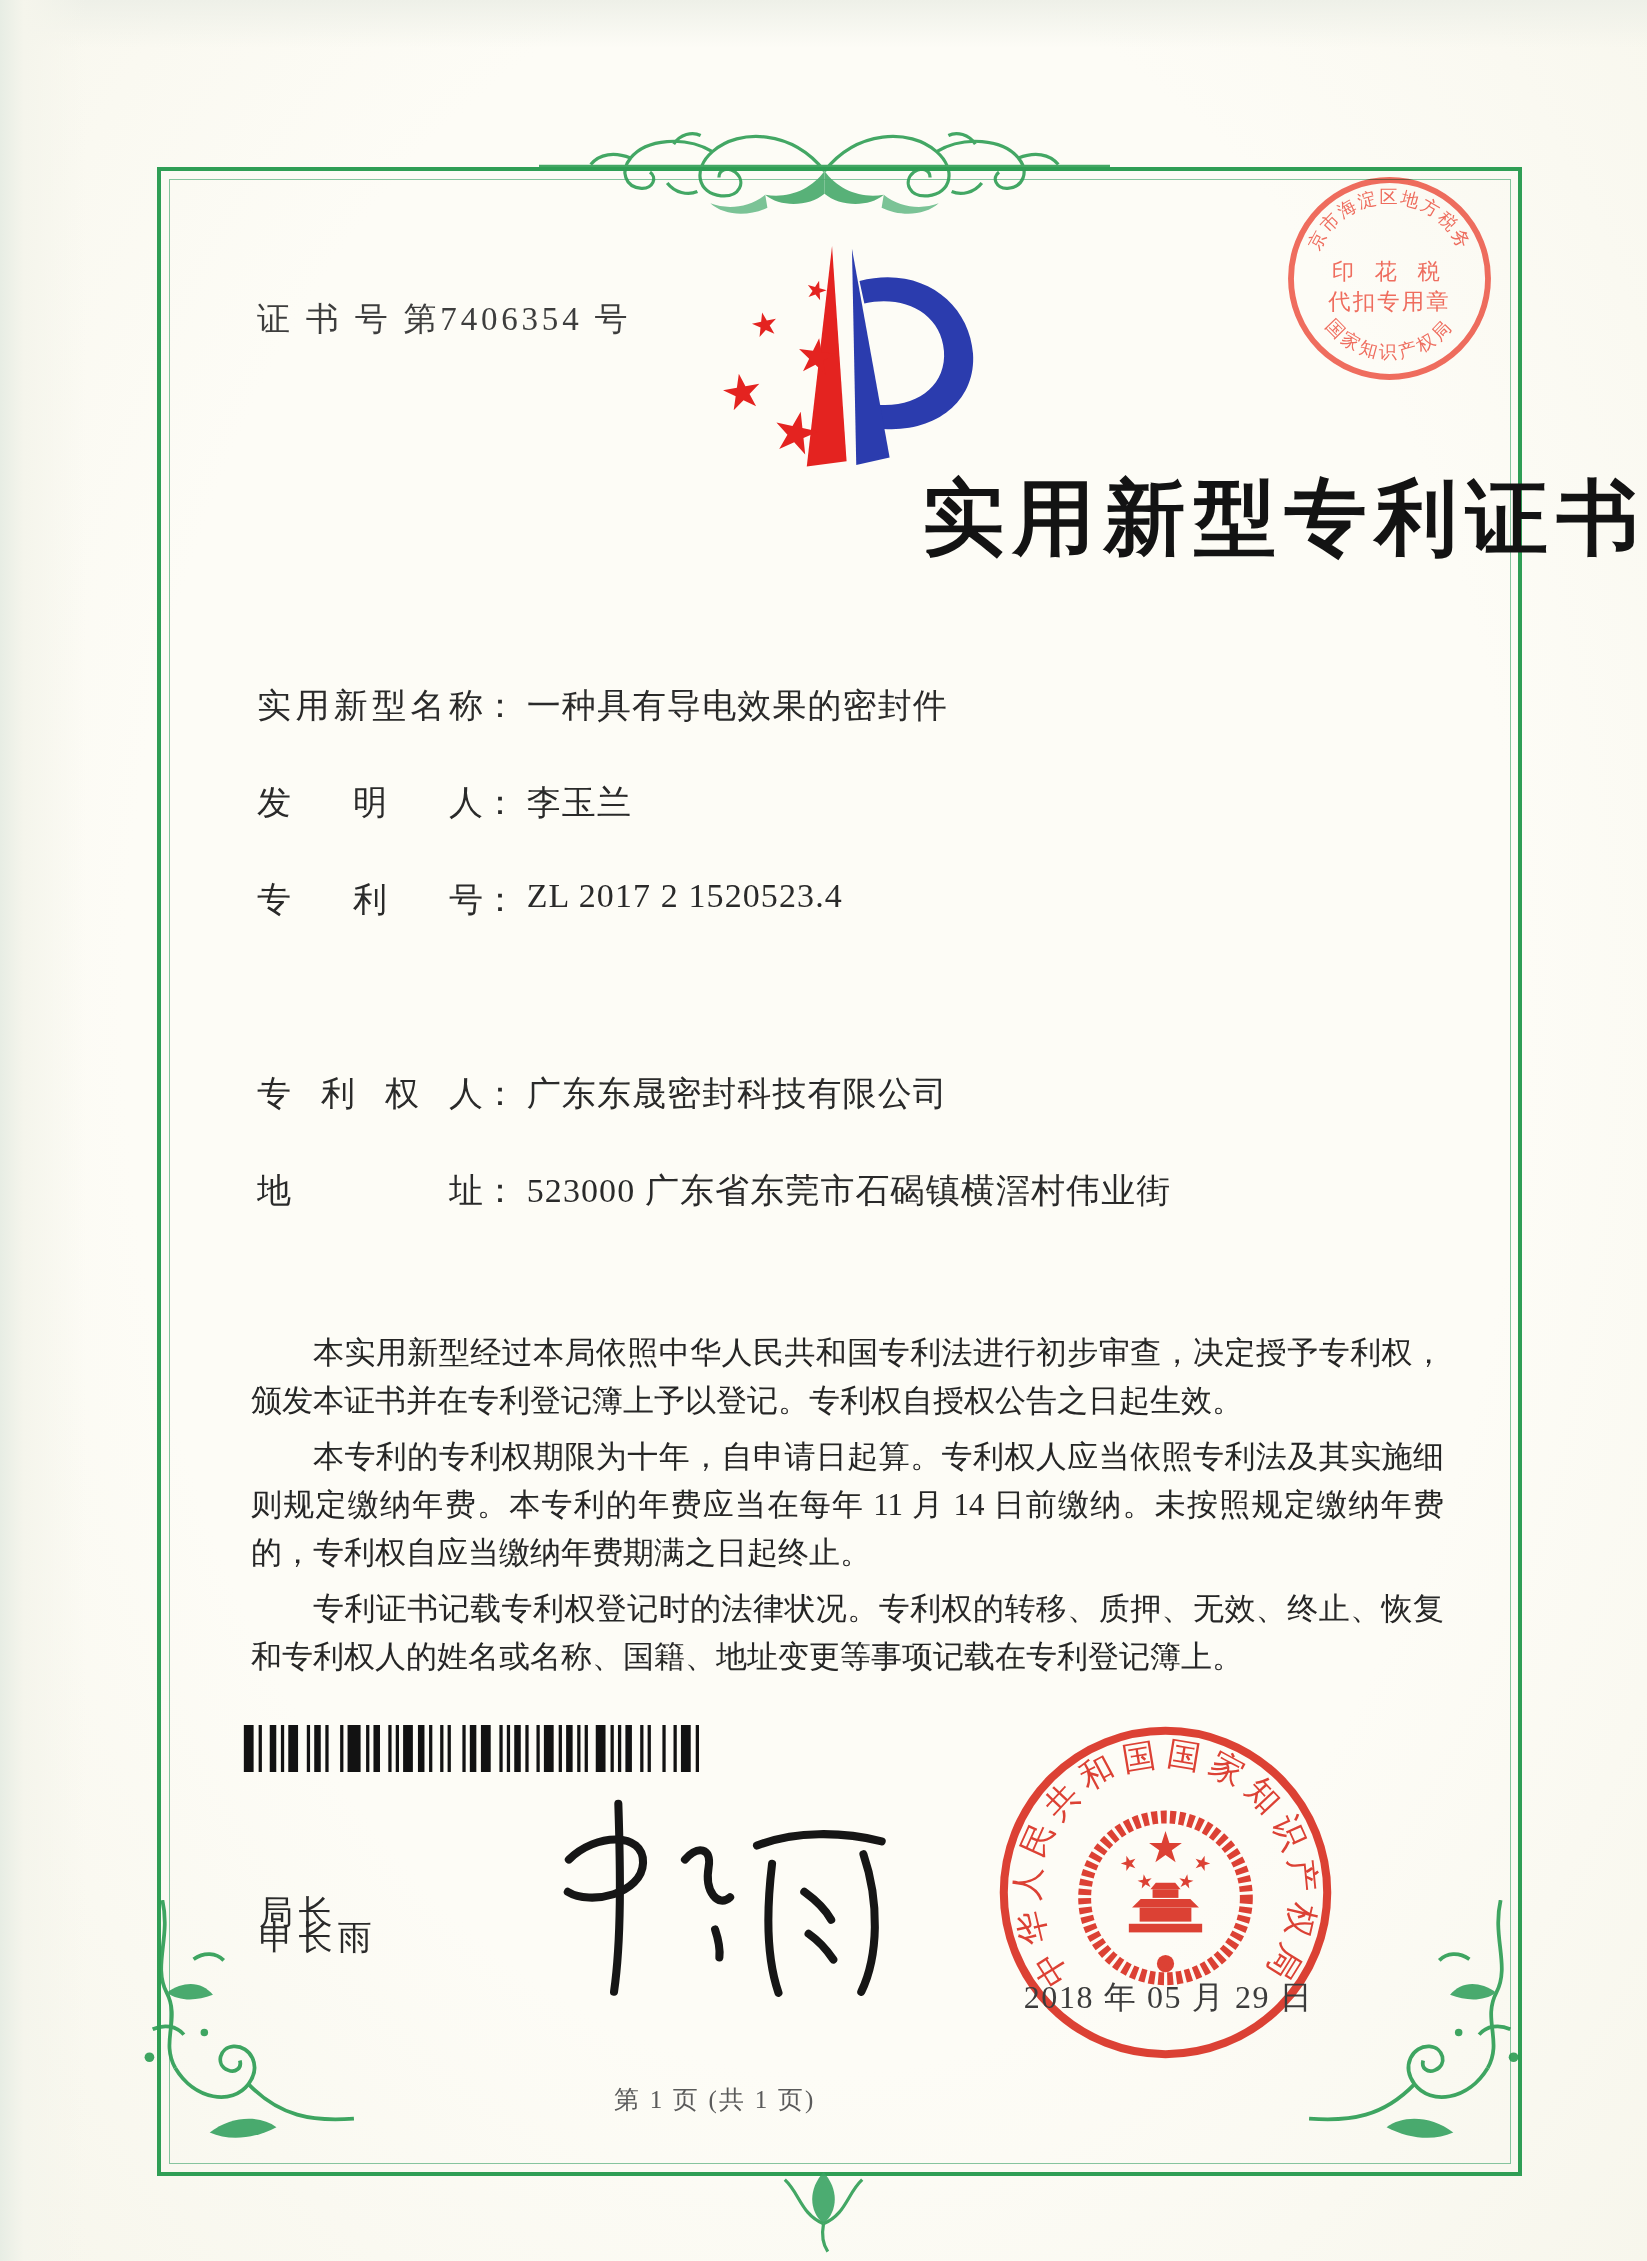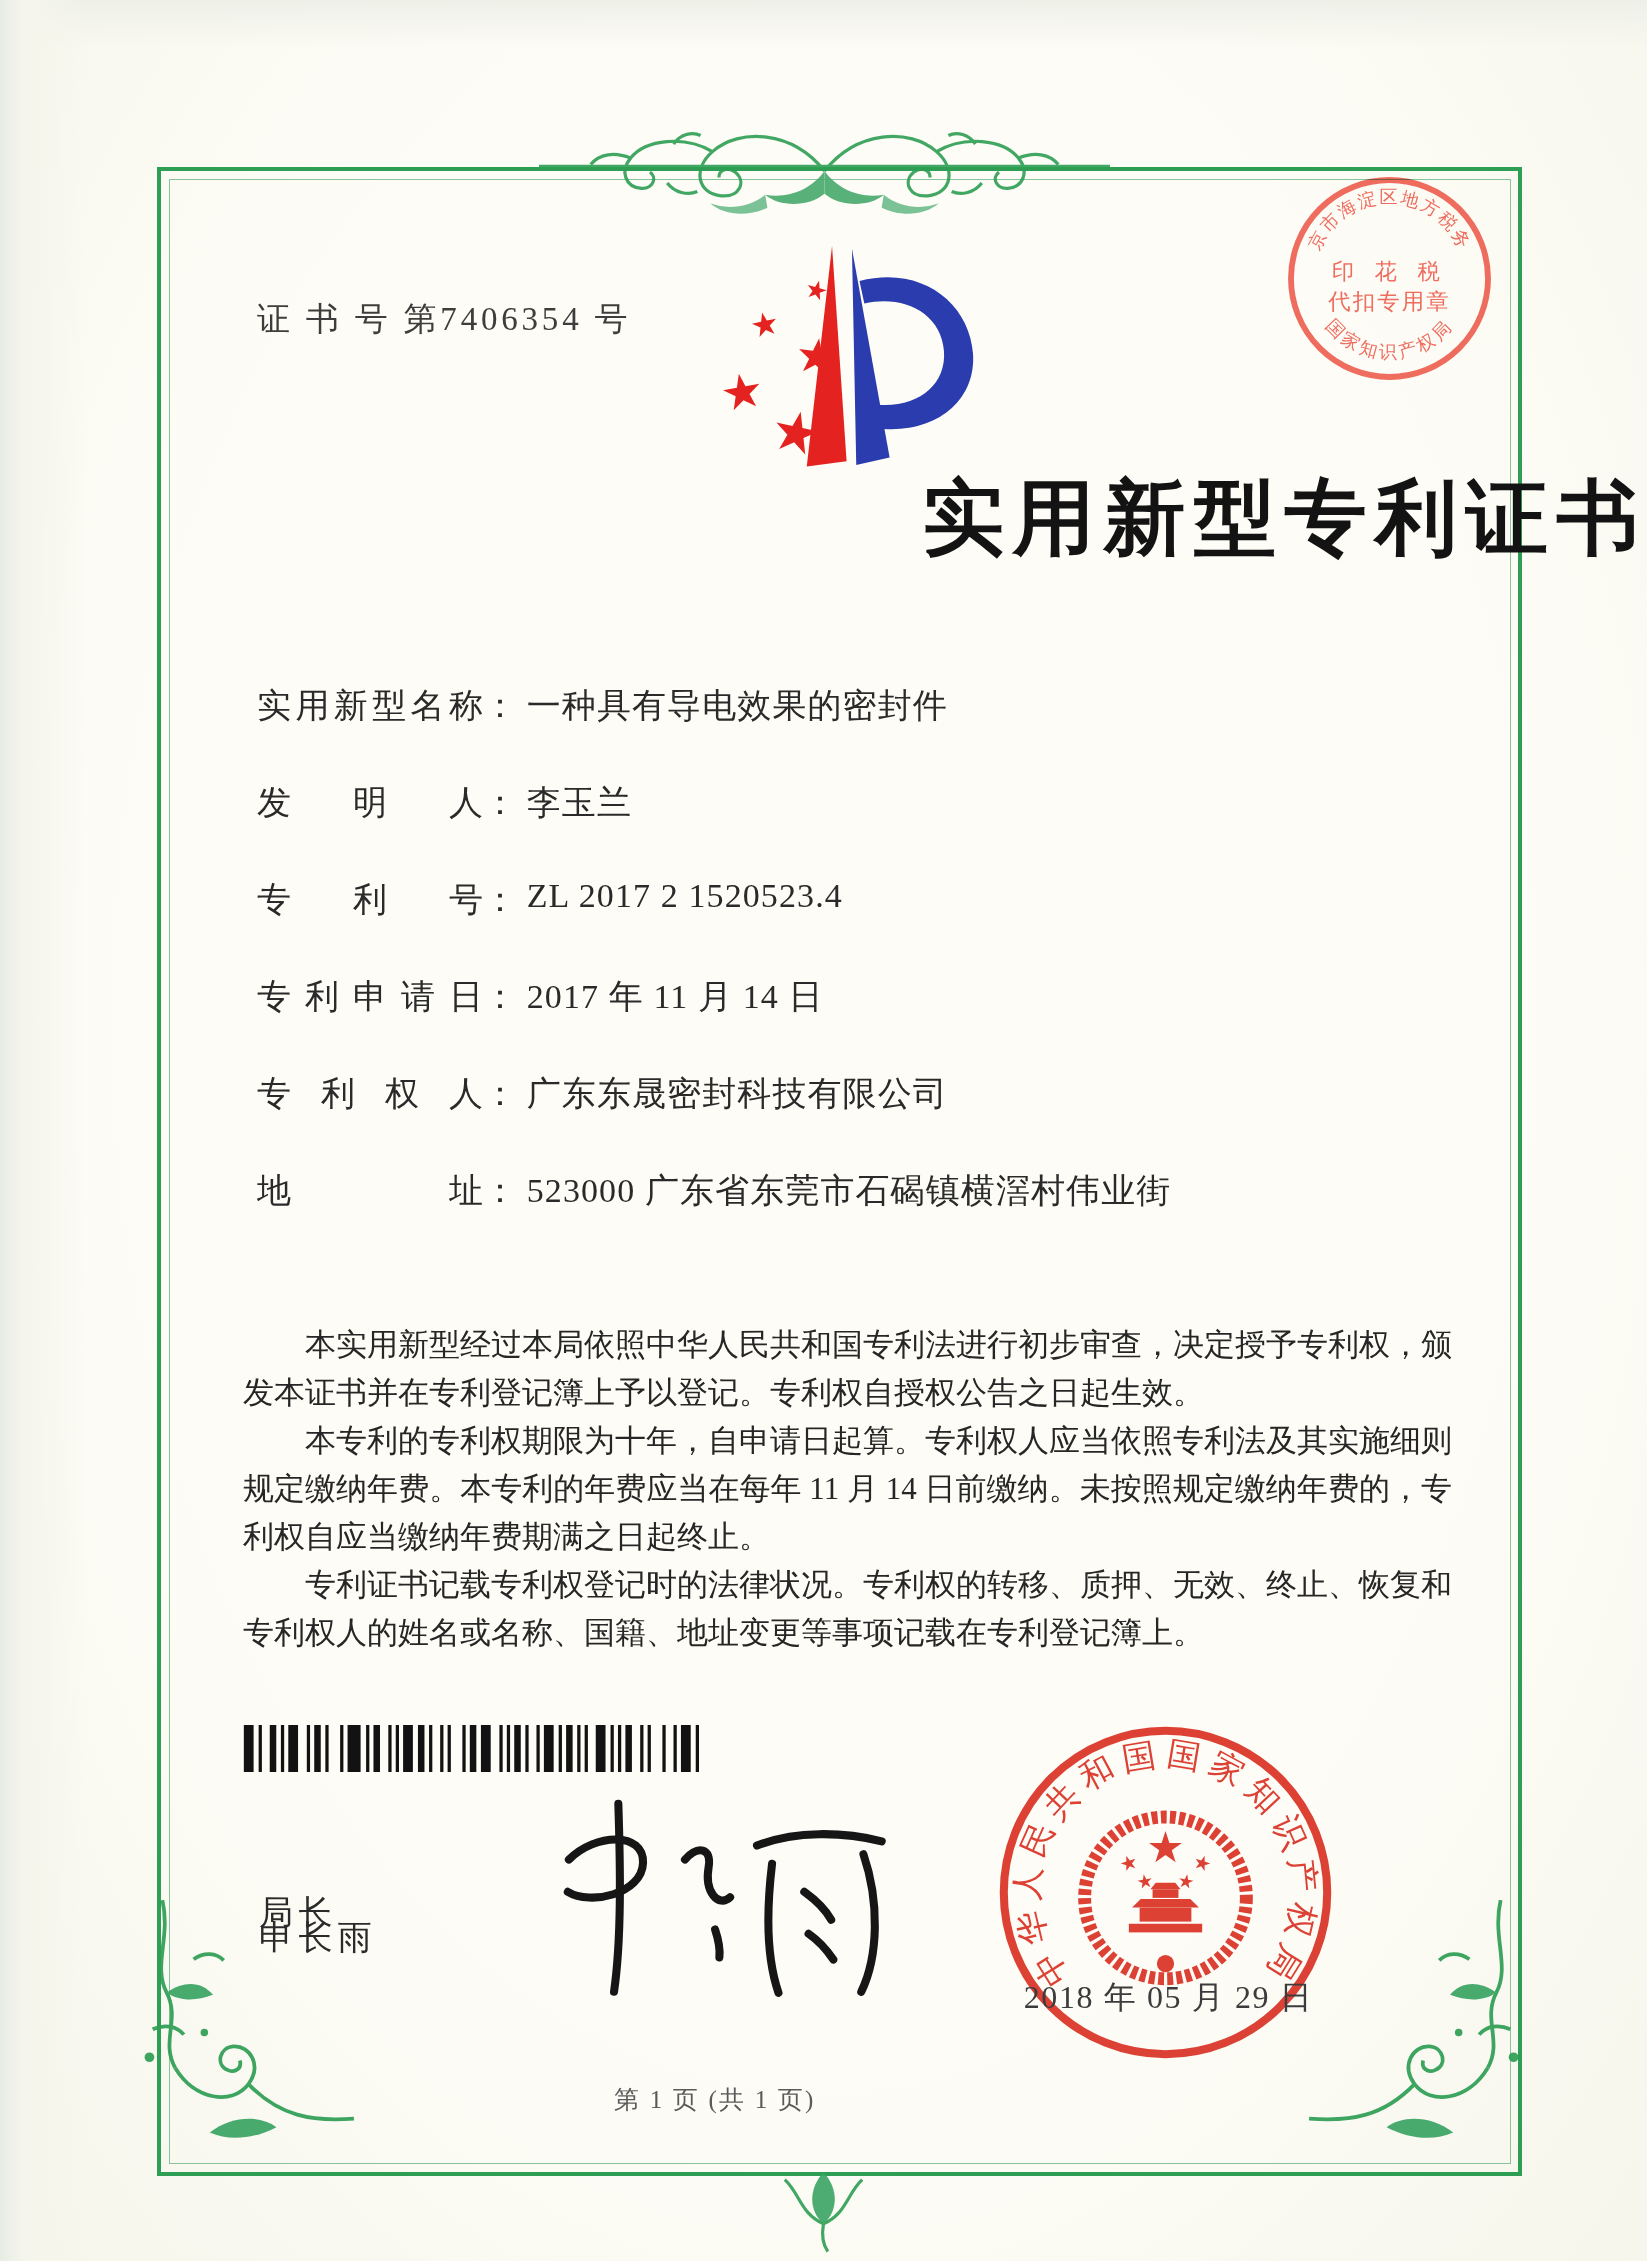--- a/index.html
+++ b/index.html
@@ -26,21 +26,21 @@
   .frow{left:257px; height:48px; font-size:34px; white-space:nowrap;}
   .flabel{display:inline-block; width:226px; text-align:justify; text-align-last:justify;
     vertical-align:top;}
   .fcolon{display:inline-block; vertical-align:top;}
   .fval{display:inline-block; margin-left:9.7px; vertical-align:top; letter-spacing:1.1px;}
   .grant-col2{position:absolute; left:642px; top:0; white-space:nowrap;}
   .glabel{display:inline-block; width:226px; text-align:justify; text-align-last:justify; vertical-align:top;}
   
   .body-text{left:243px; top:1321px; width:1209px; font-size:31px; line-height:48px;
     text-align:justify; color:#262626;}
-  .body-text p{margin:0; text-indent:2em;}
+  .body-text p{margin:8px; text-indent:2em;}
   
   .barcode{left:242px; top:1725px;}
   .signer-title{left:259px; top:1849px; font-size:34px; letter-spacing:5.4px;margin-top:41px;}
   .signer-name{left:259px; top:1915px; font-size:34px; letter-spacing:5.4px;}
   .signature{left:504px; top:1794px;}
   .seal{left:993px; top:1720px; mix-blend-mode:multiply;}
   .seal-date{left:999px; top:1976px; width:339px; text-align:center;
     font-size:32px; letter-spacing:1.6px; color:#3c3c3c;}
   .footer{left:614px; top:2083px; width:366px; text-align:left;
     font-size:25px; letter-spacing:2.2px; color:#5a5a5a;}
@@ -152,23 +152,20 @@
   </svg>
 
   <div class="abs frow" style="top:780px">
     <span class="flabel">发明人</span><span class="fcolon">：</span><span class="fval">李玉兰</span>
   </div>
   <div class="abs frow" style="top:683px">
     <span class="flabel">实用新型名称</span><span class="fcolon">：</span><span class="fval">一种具有导电效果的密封件</span>
   </div>
   <div class="abs frow" style="top:877px">
     <span class="flabel">专利号</span><span class="fcolon">：</span><span class="fval">ZL 2017 2 1520523.4</span>
-  </div>
-  <div class="abs frow" style="top:974px">
-    <span class="flabel">专利申请日</span><span class="fcolon">：</span><span class="fval">2017 年 11 月 14 日</span>
   </div>
   <div class="abs frow" style="top:1071px">
     <span class="flabel">专利权人</span><span class="fcolon">：</span><span class="fval">广东东晟密封科技有限公司</span>
   </div>
   <div class="abs frow" style="top:1168px">
     <span class="flabel">地址</span><span class="fcolon">：</span><span class="fval">523000 广东省东莞市石碣镇横滘村伟业街</span>
   </div>
 
 
   <div class="abs body-text">

